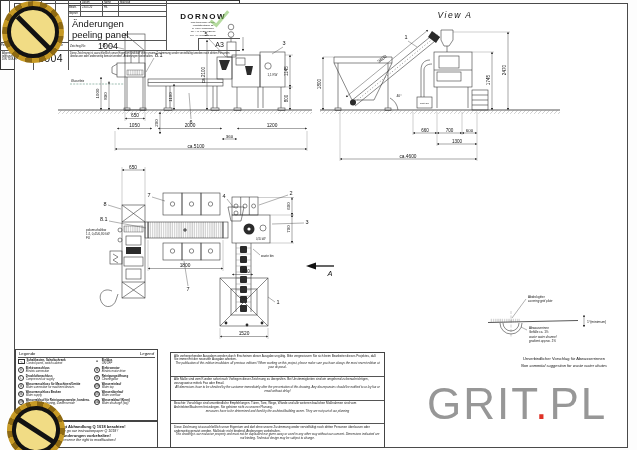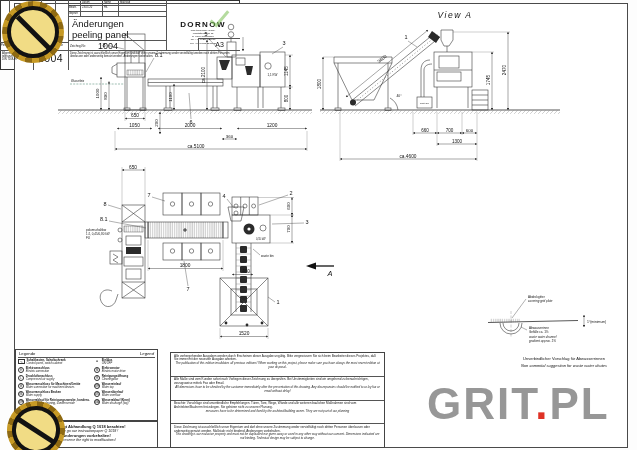--- a/index.html
+++ b/index.html
@@ -48,21 +48,21 @@
     background:repeating-linear-gradient(to bottom,transparent 0 5.5px,#777 5.5px 6px)}
   .tbs{font-size:2.6px}
   .tol{font-size:2.7px;line-height:1.2}
   .bignum{font-size:10.5px;letter-spacing:.5px}
   .dorname{font-size:8px;font-weight:700;letter-spacing:1.4px;text-align:center}
   .addr{font-size:2.4px;text-align:center;line-height:1.3}
   .check{position:absolute;width:9px;height:20px;border-right:3px solid rgba(120,190,80,.55);
     border-bottom:3px solid rgba(120,190,80,.55);transform:rotate(40deg);right:16px;top:7px}
   .disc{font-size:2.65px;line-height:1.3}
   
-  #wm{position:absolute;left:427px;top:379px;font-size:44px;font-weight:700;
+  #wm{position:absolute;left:427px;top:379px;font-size:44px;font-weight:400;
     letter-spacing:2px;color:rgba(128,128,128,.82);z-index:40;white-space:nowrap}
   #wm .dot{color:#df3226}
   
   .stamp{position:absolute;z-index:50}
   .stamp-outer{position:absolute;inset:0;border-radius:50%;
     background:repeating-conic-gradient(#c79a25 0 14deg,#8f6a12 14deg 28deg)}
   .stamp-mid{position:absolute;inset:5px;border-radius:50%;background:#f1dc85;
     border:4.5px solid #121212}
   .stamp-bar{position:absolute;left:14%;top:47%;width:72%;height:5px;background:#121212;
     transform:rotate(45deg)}
@@ -569,21 +569,21 @@
 
     <div class="abs" style="left:72px;top:18px;font-size:9.5px">Änderungen</div>
     <div class="abs" style="left:72px;top:29px;font-size:9.5px">peeling panel</div>
     <div class="hline" style="left:68px;top:40px;width:98px"></div>
     <div class="abs" style="left:70px;top:43.5px;font-size:3px">Zeichng.Nr.:</div>
     <div class="abs" style="left:98px;top:40.5px;font-size:9px">1004</div>
 
     <div class="vline" style="left:166px;top:0;height:50px"></div>
     <div class="abs" style="left:166px;top:0;width:74px;height:50px;overflow:hidden">
       <div class="check"></div>
-      <div class="dorname" style="margin-top:20px">DORNOW</div>
+      <div class="dorname" style="margin-top:12px">DORNOW</div>
       <div class="addr">
         <div>food technology GmbH</div>
         <div>Willstätterstraße 12</div>
         <div>D-40549 Düsseldorf</div>
         <div>Tel. +49 (0)211-527060</div>
         <div>Fax +49 (0)211-5270620</div>
       </div>
     </div>
     <div class="abs" style="left:198px;top:38px;width:42px;height:12px;border-left:.6px solid #555;border-top:.6px solid #555;text-align:center;font-size:7px;line-height:12px">A3</div>
 

